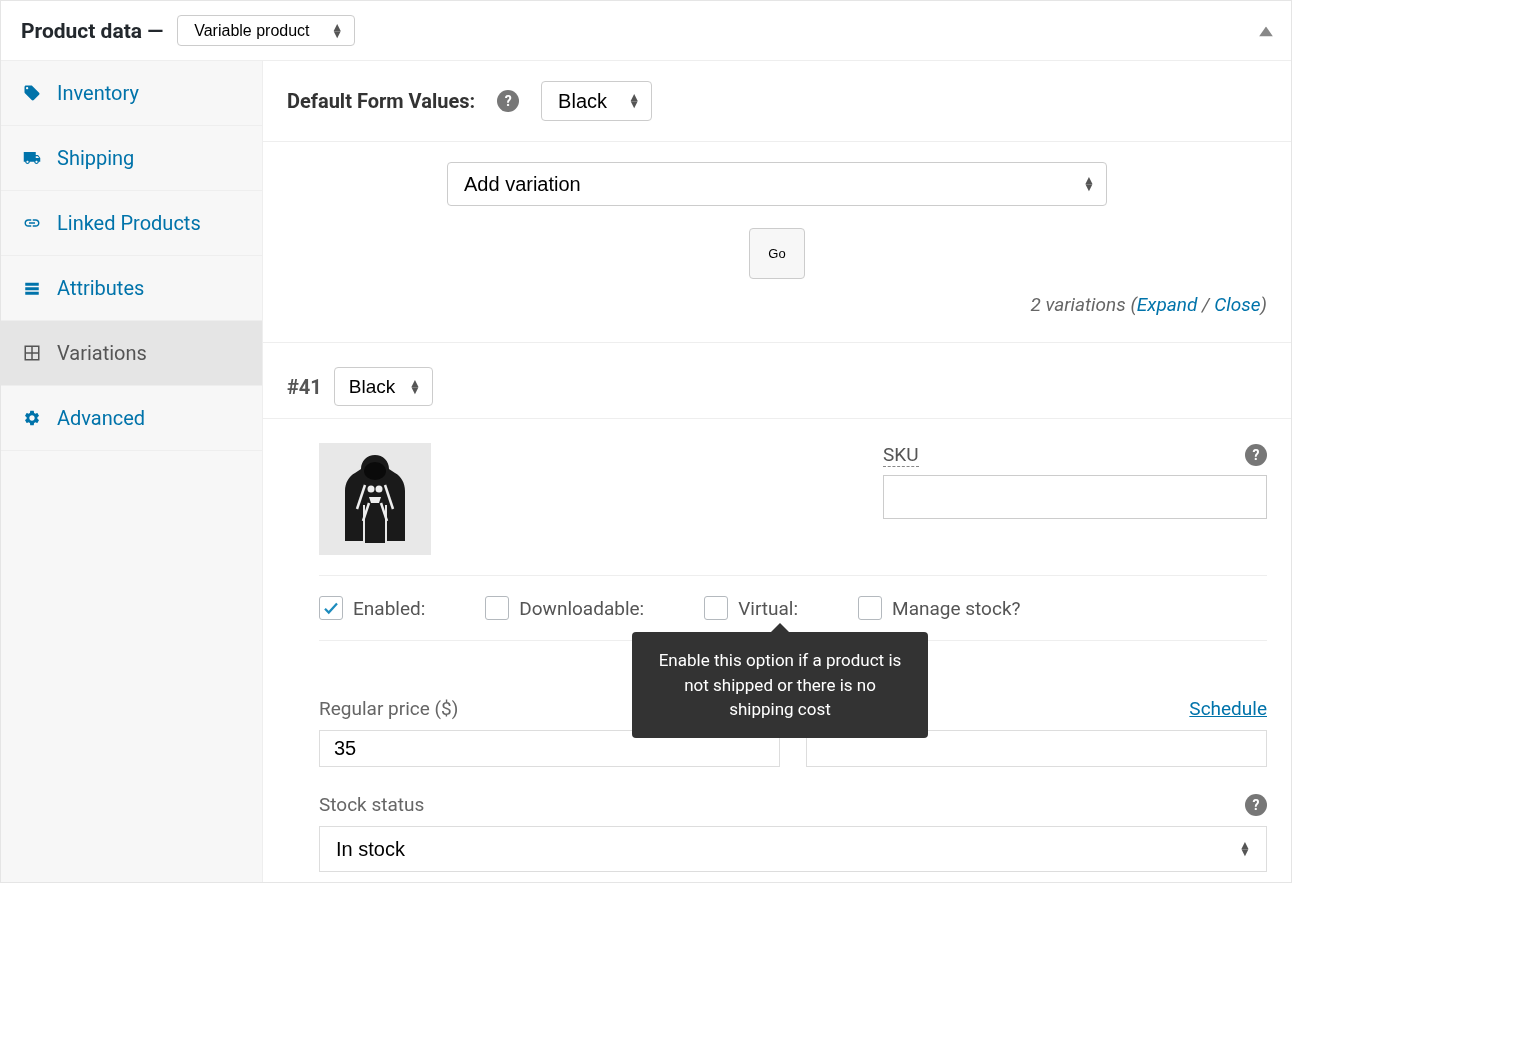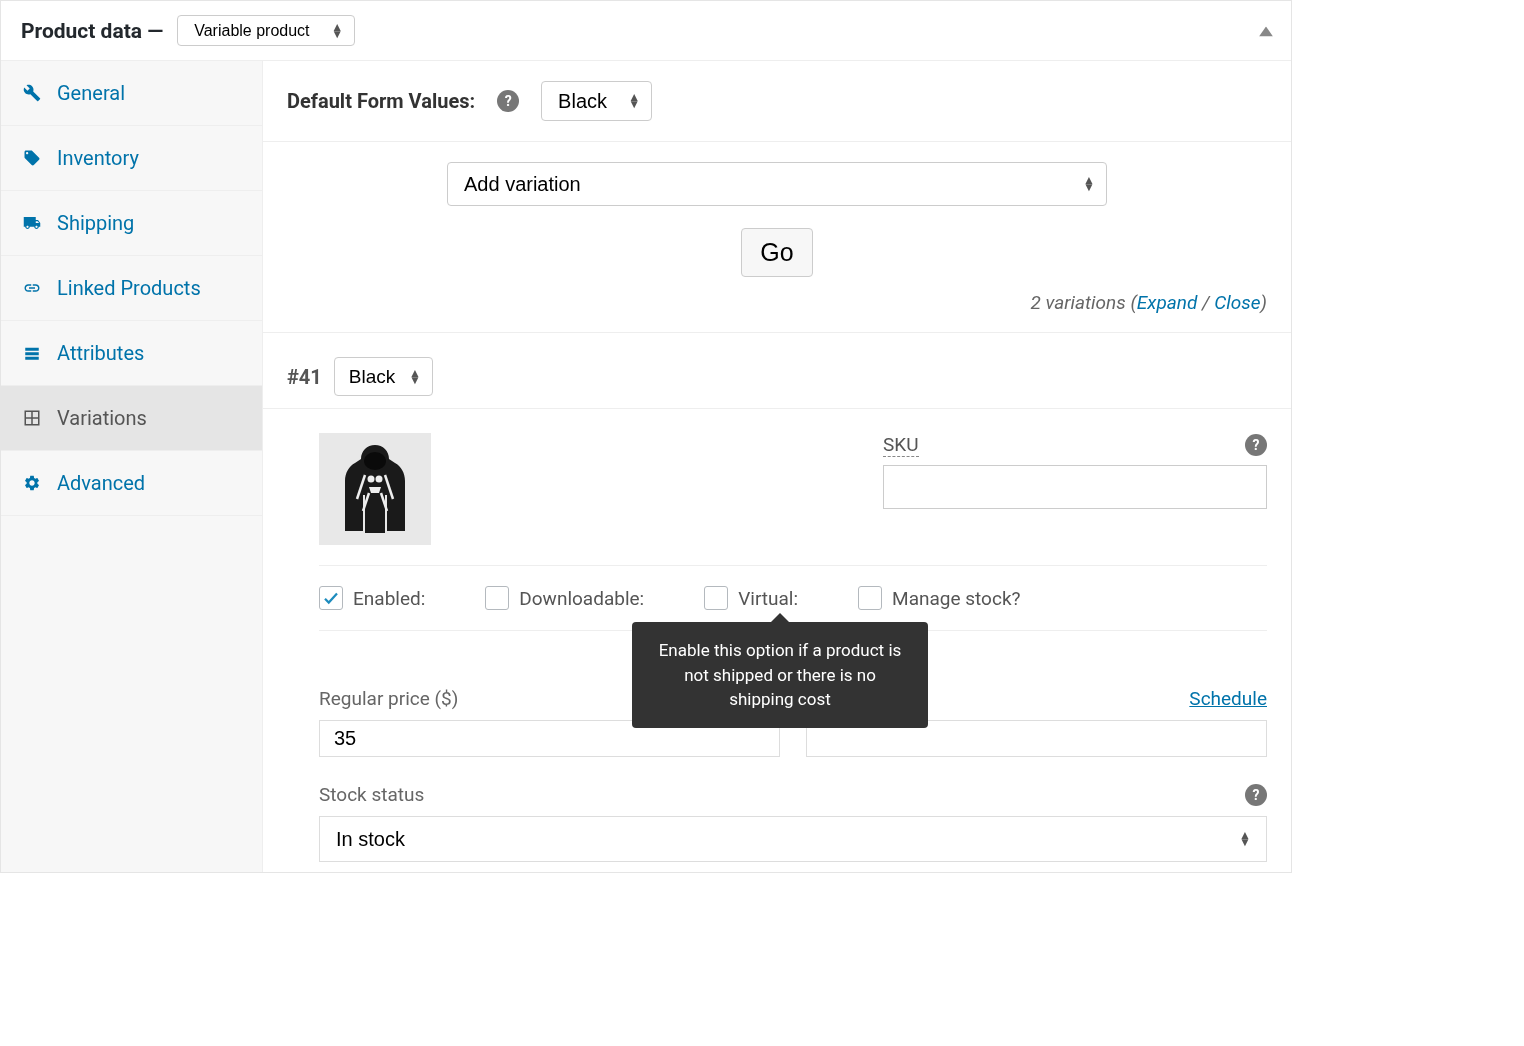--- a/index.html
+++ b/index.html
@@ -25,23 +25,23 @@
 
 .main { flex: 1; padding: 0; }
 .row { padding: 20px 24px; border-bottom: 1px solid #eee; }
 .row.noborder { border-bottom: none; flex-direction: column; }
 .row-inline { display: flex; align-items: center; gap: 22px; }
 .label { font-size: 20px; color: #555; font-weight: 400; }
 .label-bold { font-weight: 700; color: #333; }
 .help-icon { width: 22px; height: 22px; border-radius: 50%; background: #777; color: #fff; display: inline-flex; align-items: center; justify-content: center; font-size: 14px; font-weight: 700; }
 .select-md { font-size: 20px; padding: 8px 44px 8px 16px; border: 1px solid #ccc; border-radius: 4px; background: #fff; }
 .select-lg { font-size: 20px; padding: 10px 44px 10px 16px; border: 1px solid #ccc; border-radius: 4px; background: #fff; width: 660px; }
-.btn { font-size: 25px; padding: 9px 18px; border: 1px solid #ccc; border-radius: 4px; background: #f7f7f7; cursor: pointer; }
-
-.variations-status { text-align: right; padding: 4px 24px 18px; font-style: italic; color: #666; font-size: 19px; border-bottom: 1px solid #eee; }
+.btn { font-size: 13px; padding: 17px 18px; border: 1px solid #ccc; border-radius: 4px; background: #f7f7f7; cursor: pointer; }
+
+.variations-status { text-align: right; padding: 4px 24px 26px; font-style: italic; color: #666; font-size: 19px; border-bottom: 1px solid #eee; }
 .variations-status a { color: #0073aa; text-decoration: none; }
 
 .variation-header { display: flex; align-items: center; gap: 12px; padding: 24px 24px 12px; border-bottom: 1px solid #eee;}
 .variation-id { font-weight: 700; font-size: 20px; color: #555; }
 .select-sm { font-size: 19px; padding: 8px 36px 8px 14px; border: 1px solid #ccc; border-radius: 4px; background: #fff; }
 
 .variation-body { padding: 24px 24px 10px 56px; }
 .two-col { display: flex; gap: 34px; }
 .image-box { width: 112px; height: 112px; background: #e8e8e8; display: flex; align-items: center; justify-content: center; cursor: pointer; }
 .hoodie-svg { width: 80px; height: 100px; }
@@ -95,28 +95,20 @@
         </svg>
     </span>
   </div>
 
   <div class="panel-body">
 
     <div class="sidebar">
       <div class="sidebar-item">
         <span class="icon">
           <svg width="18" height="18" viewBox="0 0 24 24" fill="currentColor">
-              <path d="M22.7 19l-9.1-9.1c.9-2.3.4-5-1.5-6.9-2-2-5-2.4-7.4-1.3L9 6 6 9 1.6 4.7C.4 7.1.9 10.1 2.9 12.1c1.9 1.9 4.6 2.4 6.9 1.5l9.1 9.1c.4.4 1 .4 1.4 0l2.3-2.3c.5-.4.5-1.1.1-1.4z"></path>
-            </svg>
-        </span>
-        <span class="label">General</span>
-      </div>
-      <div class="sidebar-item">
-        <span class="icon">
-          <svg width="18" height="18" viewBox="0 0 24 24" fill="currentColor">
               <path d="M21.41 11.58l-9-9C12.05 2.22 11.55 2 11 2H4c-1.1 0-2 .9-2 2v7c0 .55.22 1.05.59 1.42l9 9c.36.36.86.58 1.41.58s1.05-.22 1.41-.59l7-7c.37-.36.59-.86.59-1.41s-.23-1.06-.59-1.42zM5.5 7C4.67 7 4 6.33 4 5.5S4.67 4 5.5 4 7 4.67 7 5.5 6.33 7 5.5 7z"></path>
             </svg>
         </span>
         <span class="label">Inventory</span>
       </div>
       <div class="sidebar-item">
         <span class="icon">
           <svg width="18" height="18" viewBox="0 0 24 24" fill="currentColor">
               <path d="M20 8h-3V4H1v13h2c0 1.66 1.34 3 3 3s3-1.34 3-3h6c0 1.66 1.34 3 3 3s3-1.34 3-3h2v-5l-3-4zM6 18.5c-.83 0-1.5-.67-1.5-1.5s.67-1.5 1.5-1.5 1.5.67 1.5 1.5-.67 1.5-1.5 1.5zm13.5-9l1.96 2.5H17V9.5h2.5zm-1.5 9c-.83 0-1.5-.67-1.5-1.5s.67-1.5 1.5-1.5 1.5.67 1.5 1.5-.67 1.5-1.5 1.5z"></path>
             </svg>

